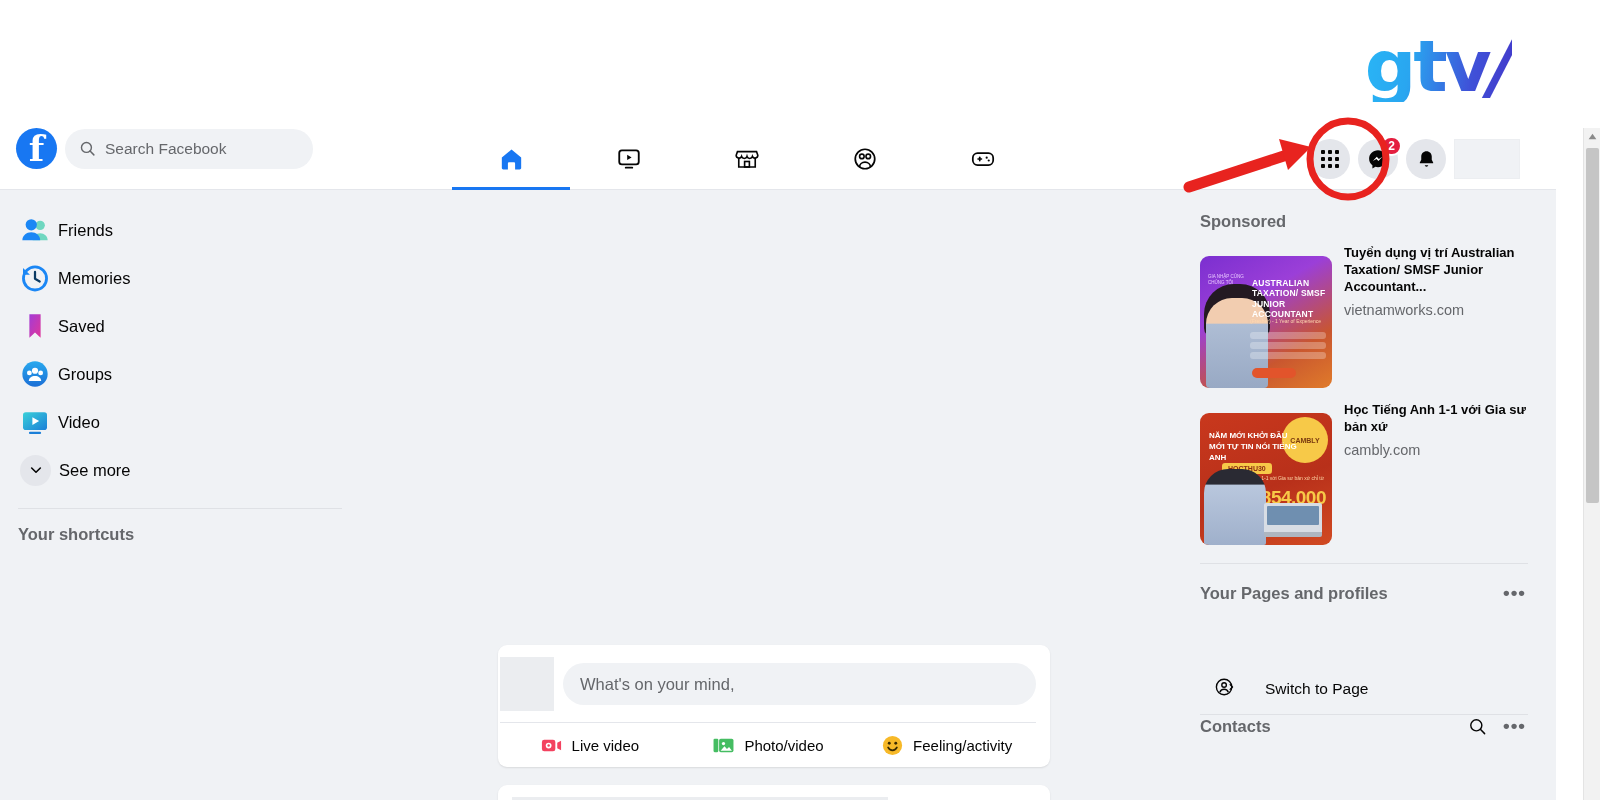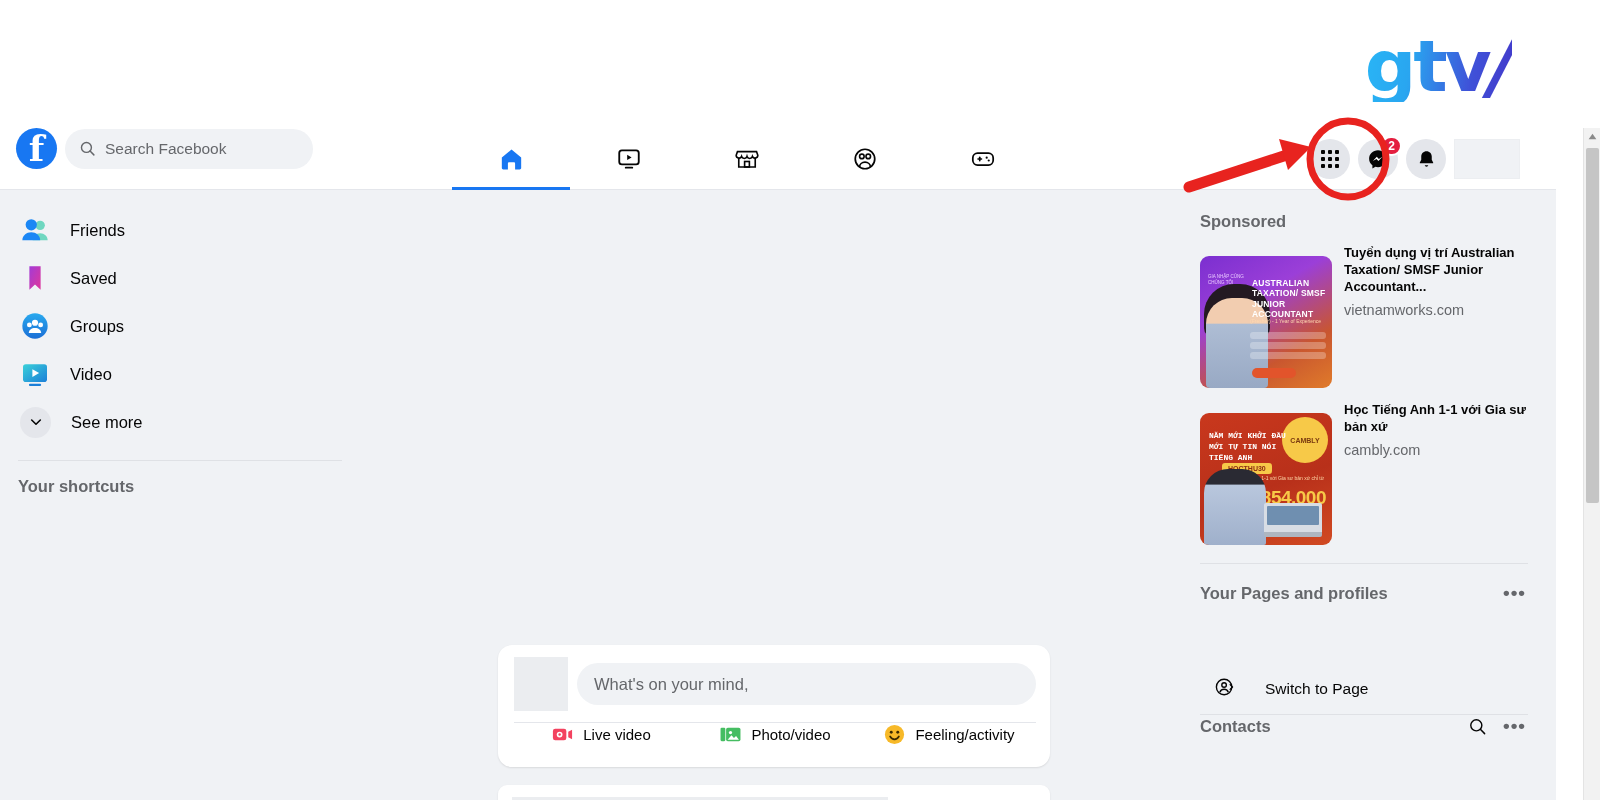--- a/index.html
+++ b/index.html
@@ -91,49 +91,49 @@
     width: 66px; height: 40px; background: #f0f2f5;
     border: 1px solid #eceef1; flex: none;
   }
 
   
   .col-left {
     position: absolute; left: 0; top: 62px; width: 360px; height: 610px;
     padding: 16px 12px 0 14px;
   }
   .side-item {
-    display: flex; align-items: center; gap: 20px;
+    display: flex; align-items: center; gap: 8px;
     height: 48px; border-radius: 8px; padding: 0 6px; cursor: pointer;
   }
   .side-item .lbl { font-size: 16.5px; color: #050505; font-weight: 500; }
   .side-ico { width: 30px; height: 30px; flex: none; display: block; }
   .chev-circle {
     width: 31px; height: 31px; border-radius: 50%; background: #e4e6eb;
     display: flex; align-items: center; justify-content: center; flex: none;
   }
   .side-div { height: 1px; background: #dfe1e5; margin: 14px 6px 16px 4px; }
   .side-head { font-size: 16.5px; color: #65676b; font-weight: 600; padding-left: 4px; margin-top: 12px; }
 
   .col-mid {
     position: absolute; left: 498px; top: 62px; width: 552px; height: 610px;
   }
   .composer {
     position: absolute; left: 0; top: 455px; width: 552px; height: 122px;
-    background: #fff; border-radius: 14px; box-shadow: 0 1px 2px rgba(0,0,0,.10);
-    padding: 12px 14px 0 16px;
+    background: #fff; border-radius: 9px; box-shadow: 0 1px 2px rgba(0,0,0,.10);
+    padding: 12px 14px 0 2px;
   }
   .comp-top { display: flex; align-items: center; gap: 9px; }
   .comp-av { width: 54px; height: 54px; background: #ebedf0; flex: none; }
   .comp-input {
     flex: 1; height: 42px; border-radius: 21px; background: #f0f2f5;
     display: flex; align-items: center; padding: 0 17px;
     color: #65676b; font-size: 16.5px; cursor: text;
   }
   .comp-div { height: 1px; background: #e4e6eb; margin: 11px 0 0 0; }
-  .comp-actions { display: flex; align-items: flex-start; height: 44px; }
+  .comp-actions { display: flex; align-items: center; height: 44px; }
   .comp-act {
     flex: 1; display: flex; align-items: center; justify-content: center; gap: 9px;
     cursor: pointer; font-size: 15px; color: #050505; font-weight: 500;
   }
 
   .post-card {
     position: absolute; left: 0; top: 595px; width: 552px; height: 120px;
     background: #fff; border-radius: 9px 9px 0 0; box-shadow: 0 1px 2px rgba(0,0,0,.10);
     overflow: hidden;
   }
@@ -179,21 +179,21 @@
             background: #e2542b; border-radius: 5px; }
   .a1-rows { position: absolute; left: 50px; bottom: 26px; width: 76px; }
   .a1-rows span { display: block; height: 7px; margin-bottom: 3px; border-radius: 3px;
                   background: rgba(255,255,255,.28); }
 
   .a2-badge { position: absolute; right: 4px; top: 4px; width: 46px; height: 46px;
               background: #f7c948; border-radius: 50%; color: #7a3a10;
               font-size: 7px; font-weight: 800; display: flex; align-items: center;
               justify-content: center; }
   .a2-head { position: absolute; left: 9px; top: 18px; width: 92px; color: #fff;
-             font-size: 8px; font-weight: 800; line-height: 1.35; font-family: Liberation Mono, monospace; }
+             font-size: 8px; font-weight: 800; line-height: 1.35; }
   .a2-code { position: absolute; left: 22px; top: 50px; background: #f7c948; color: #8a2b12;
              font-size: 7px; font-weight: 800; padding: 2px 6px; border-radius: 3px; }
   .a2-price { position: absolute; right: 6px; top: 74px; color: #f7c948;
               font-size: 19px; font-weight: 800; letter-spacing: -.5px; }
   .a2-pricecap { position: absolute; right: 8px; top: 62px; color: #ffd9a8; font-size: 5px; text-align: right; }
   .a2-person { position: absolute; left: 4px; bottom: 0; width: 62px; height: 76px;
                background: linear-gradient(180deg,#2a2a33 0%,#2a2a33 20%,#b9c7dd 21%,#9fb0cb 100%);
                border-radius: 24px 24px 2px 2px; }
   .a2-laptop { position: absolute; right: 10px; bottom: 8px; width: 58px; height: 34px;
                background: #d8dde4; border-radius: 2px; border-bottom: 5px solid #aeb6c0; }
@@ -316,20 +316,28 @@
       <div class="side-item">
         <svg class="side-ico" viewBox="0 0 32 32">
           <circle cx="21.5" cy="11" r="5" fill="#6fd7c0"></circle>
           <path d="M13.5 27c0-4.4 3.6-7.6 8-7.6s8 3.2 8 7.6H13.5z" fill="#6fd7c0"></path>
           <circle cx="12" cy="10.5" r="6" fill="#1b87f5"></circle>
           <path d="M2.5 27c0-5 4.3-8.6 9.5-8.6S21.5 22 21.5 27H2.5z" fill="#1b87f5"></path>
         </svg>
         <span class="lbl">Friends</span>
       </div>
 
+      <div class="side-item">
+        <svg class="side-ico" viewBox="0 0 32 32">
+          <circle cx="16" cy="16.5" r="12.3" fill="none" stroke="#1b87f5" stroke-width="3"></circle>
+          <path d="M6.5 8.5 3.2 5.2v7.4h7.4L6.5 8.5z" fill="#1b87f5"></path>
+          <path d="M16 9.5v7.4l5 2.8" fill="none" stroke="#0b3a63" stroke-width="2.4" stroke-linecap="round" stroke-linejoin="round"></path>
+        </svg>
+        <span class="lbl">Memories</span>
+      </div>
 
       <div class="side-item">
         <svg class="side-ico" viewBox="0 0 32 32">
           <defs>
             <linearGradient id="gsaved" x1="0" y1="0" x2="1" y2="1">
               <stop offset="0" stop-color="#a33bd6"></stop>
                 <stop offset="1" stop-color="#e0379a"></stop>
             </linearGradient>
           </defs>
           <path d="M10 3.5h12v25l-6-5.6-6 5.6v-25z" fill="url(#gsaved)"></path>

